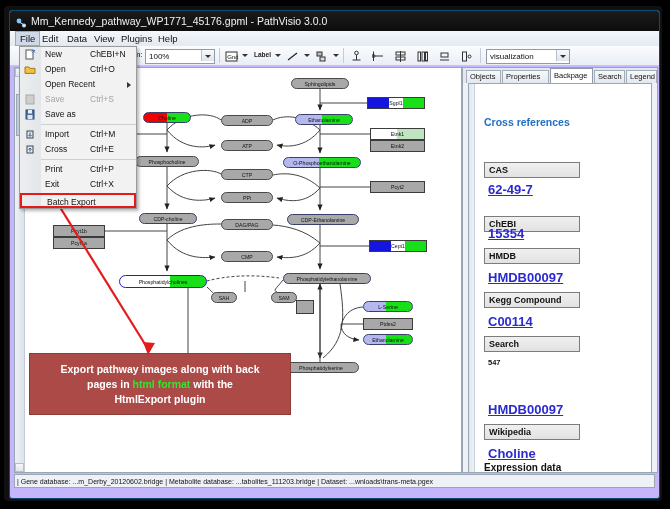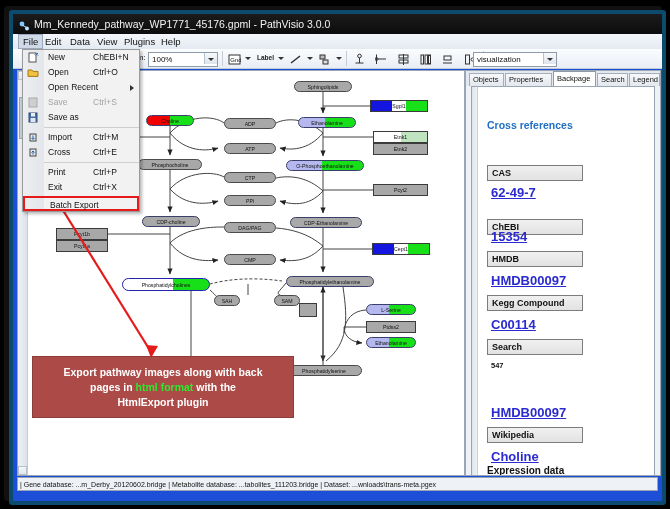--- a/index.html
+++ b/index.html
@@ -3,21 +3,21 @@
 <meta charset="utf-8">
 <style>
   html,body{margin:0;padding:0;background:#000;}
   body{width:670px;height:509px;overflow:hidden;font-family:"Liberation Sans",sans-serif;}
 
   
   #frame{position:absolute;left:0;top:0;width:670px;height:509px;background:#000;}
   #glow{position:absolute;left:4px;top:6px;width:658px;height:495px;
         background:#111;border-radius:4px;}
   #window{position:absolute;left:9px;top:10px;width:649px;height:487px;
-          background:#1d4ed8;border:4px solid #0c4a6e;border-radius:3px;overflow:hidden;}
+          background:#c4b5fd;border:1px solid #0c4a6e;border-radius:3px;overflow:hidden;}
 
   
   #titlebar{position:absolute;left:0;top:0;width:649px;height:20px;
             background:linear-gradient(to bottom,#1b1b1b 0%,#141414 50%,#0c0c0c 100%);
             color:#fff;font-size:10.5px;line-height:20px;}
   #titlebar .tico{position:absolute;left:5px;top:4px;width:12px;height:12px;}
   #titlebar .ttext{position:absolute;left:21px;top:0;white-space:nowrap;
                    font-family:"Liberation Sans",sans-serif;font-size:10.5px;color:#f2f2f2;}
 
   
@@ -222,21 +222,21 @@
     </span>
     <span class="tbico" style="left:450px;">
       <svg width="13" height="13">
             <rect x="2.5" y="2" width="4" height="9" fill="none" stroke="#333"></rect>
       <circle cx="9.5" cy="6.5" r="1.5" fill="none" stroke="#333"></circle>
           </svg>
     </span>
 
     <span class="tbsep" style="left:470px;"></span>
 
-    <span class="combo" style="left:460px;top:3px;width:82px;">
+    <span class="combo" style="left:476px;top:3px;width:82px;">
       <span class="cval">visualization</span>
       <span class="cbtn">
             <i></i>
           </span>
     </span>
   </div>
 
   <div id="canvaswrap">
     <div id="canvas">
 

